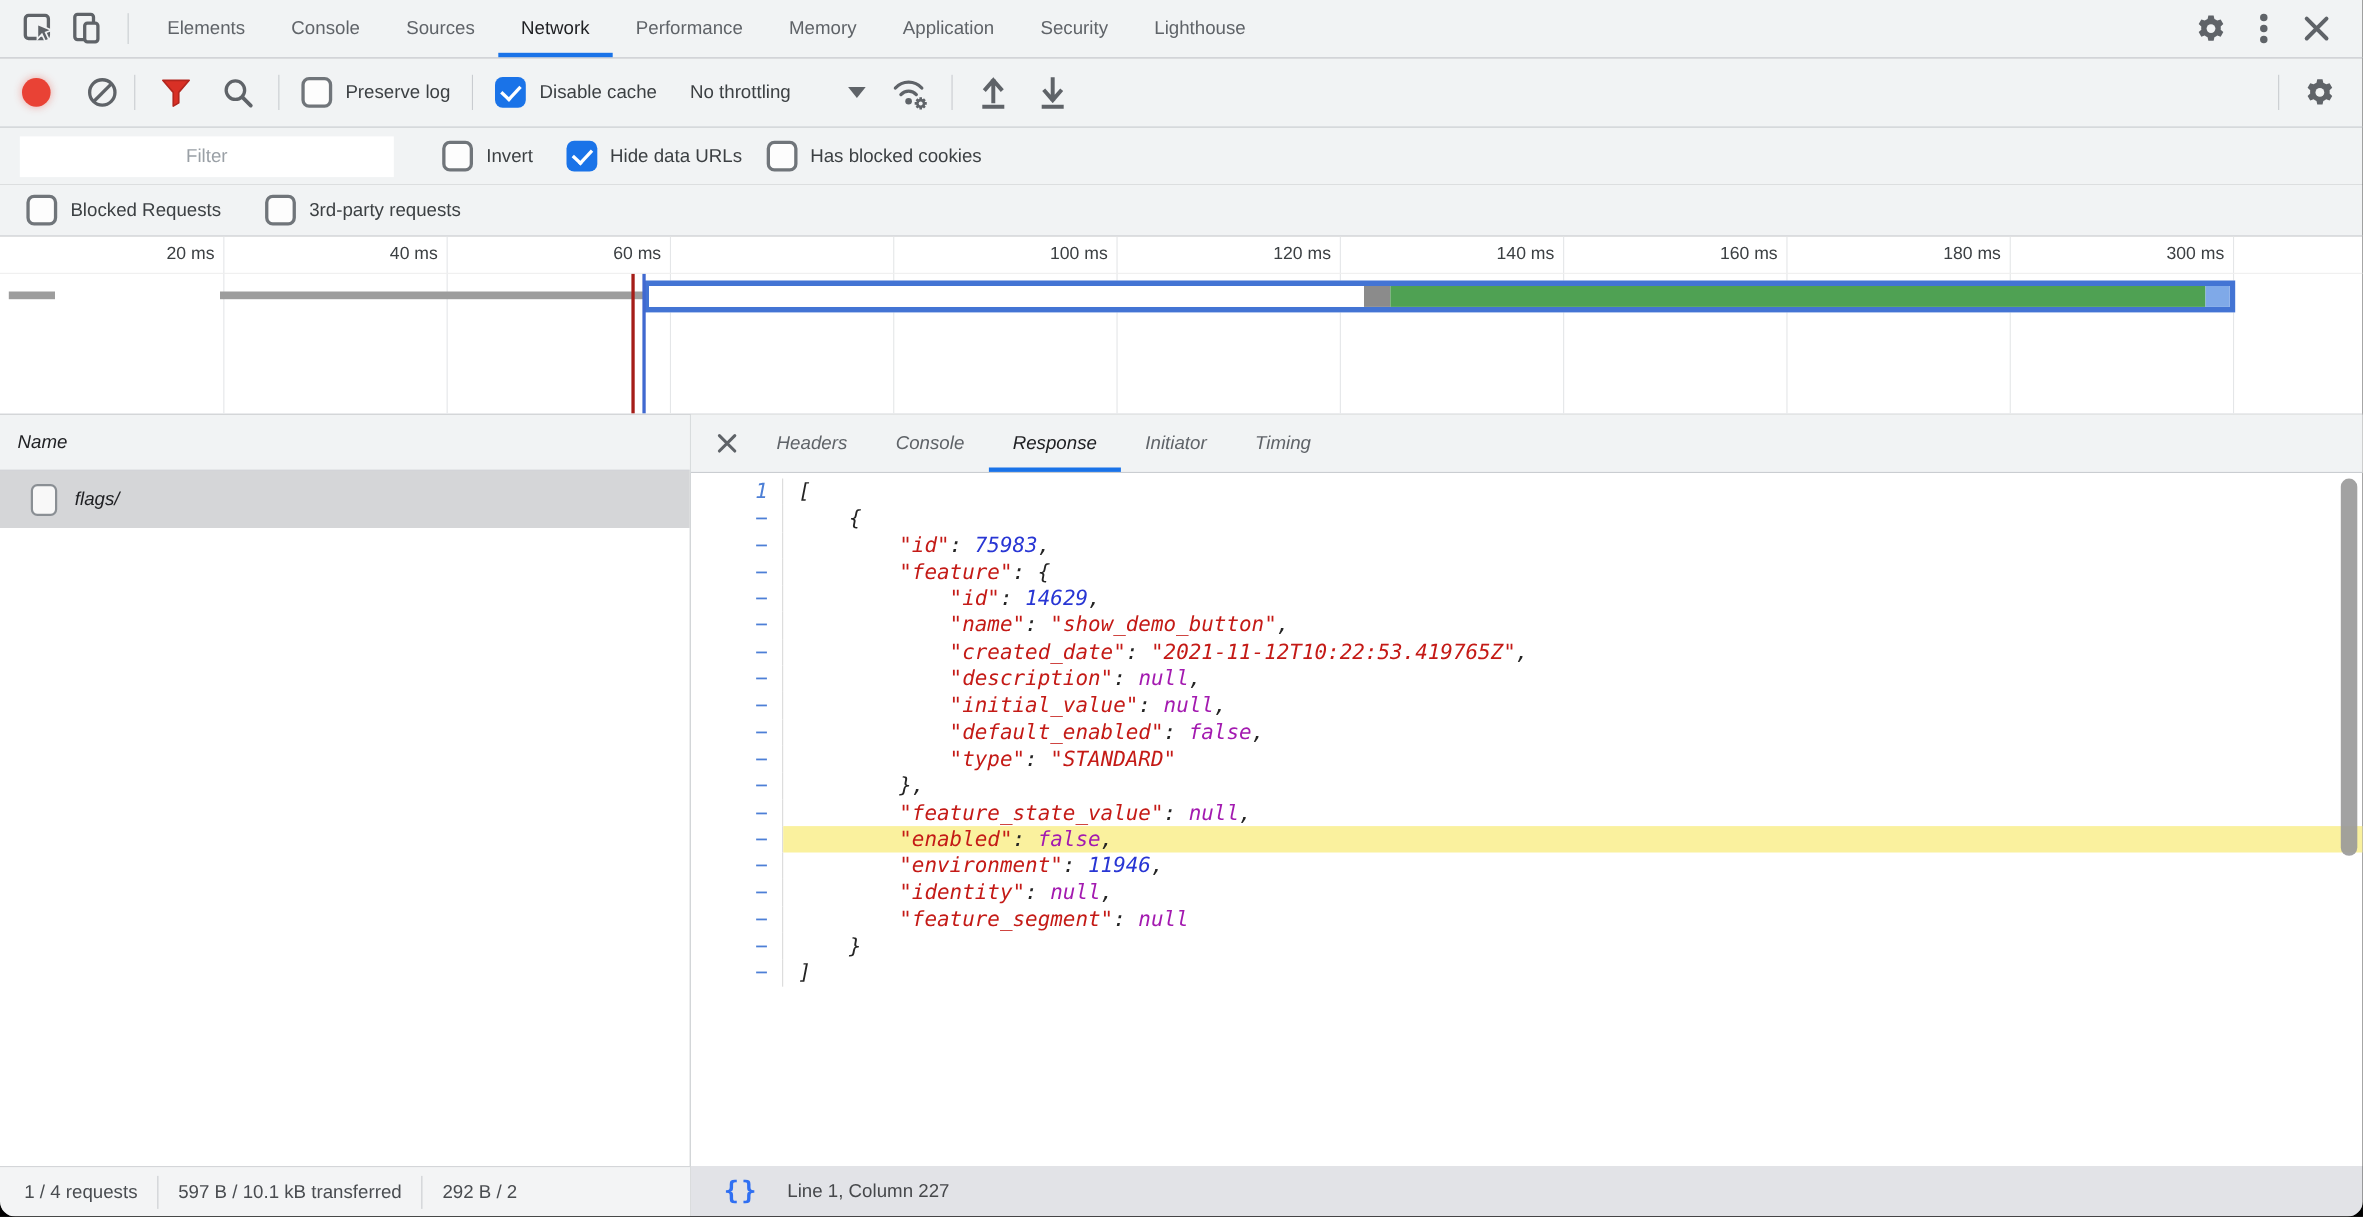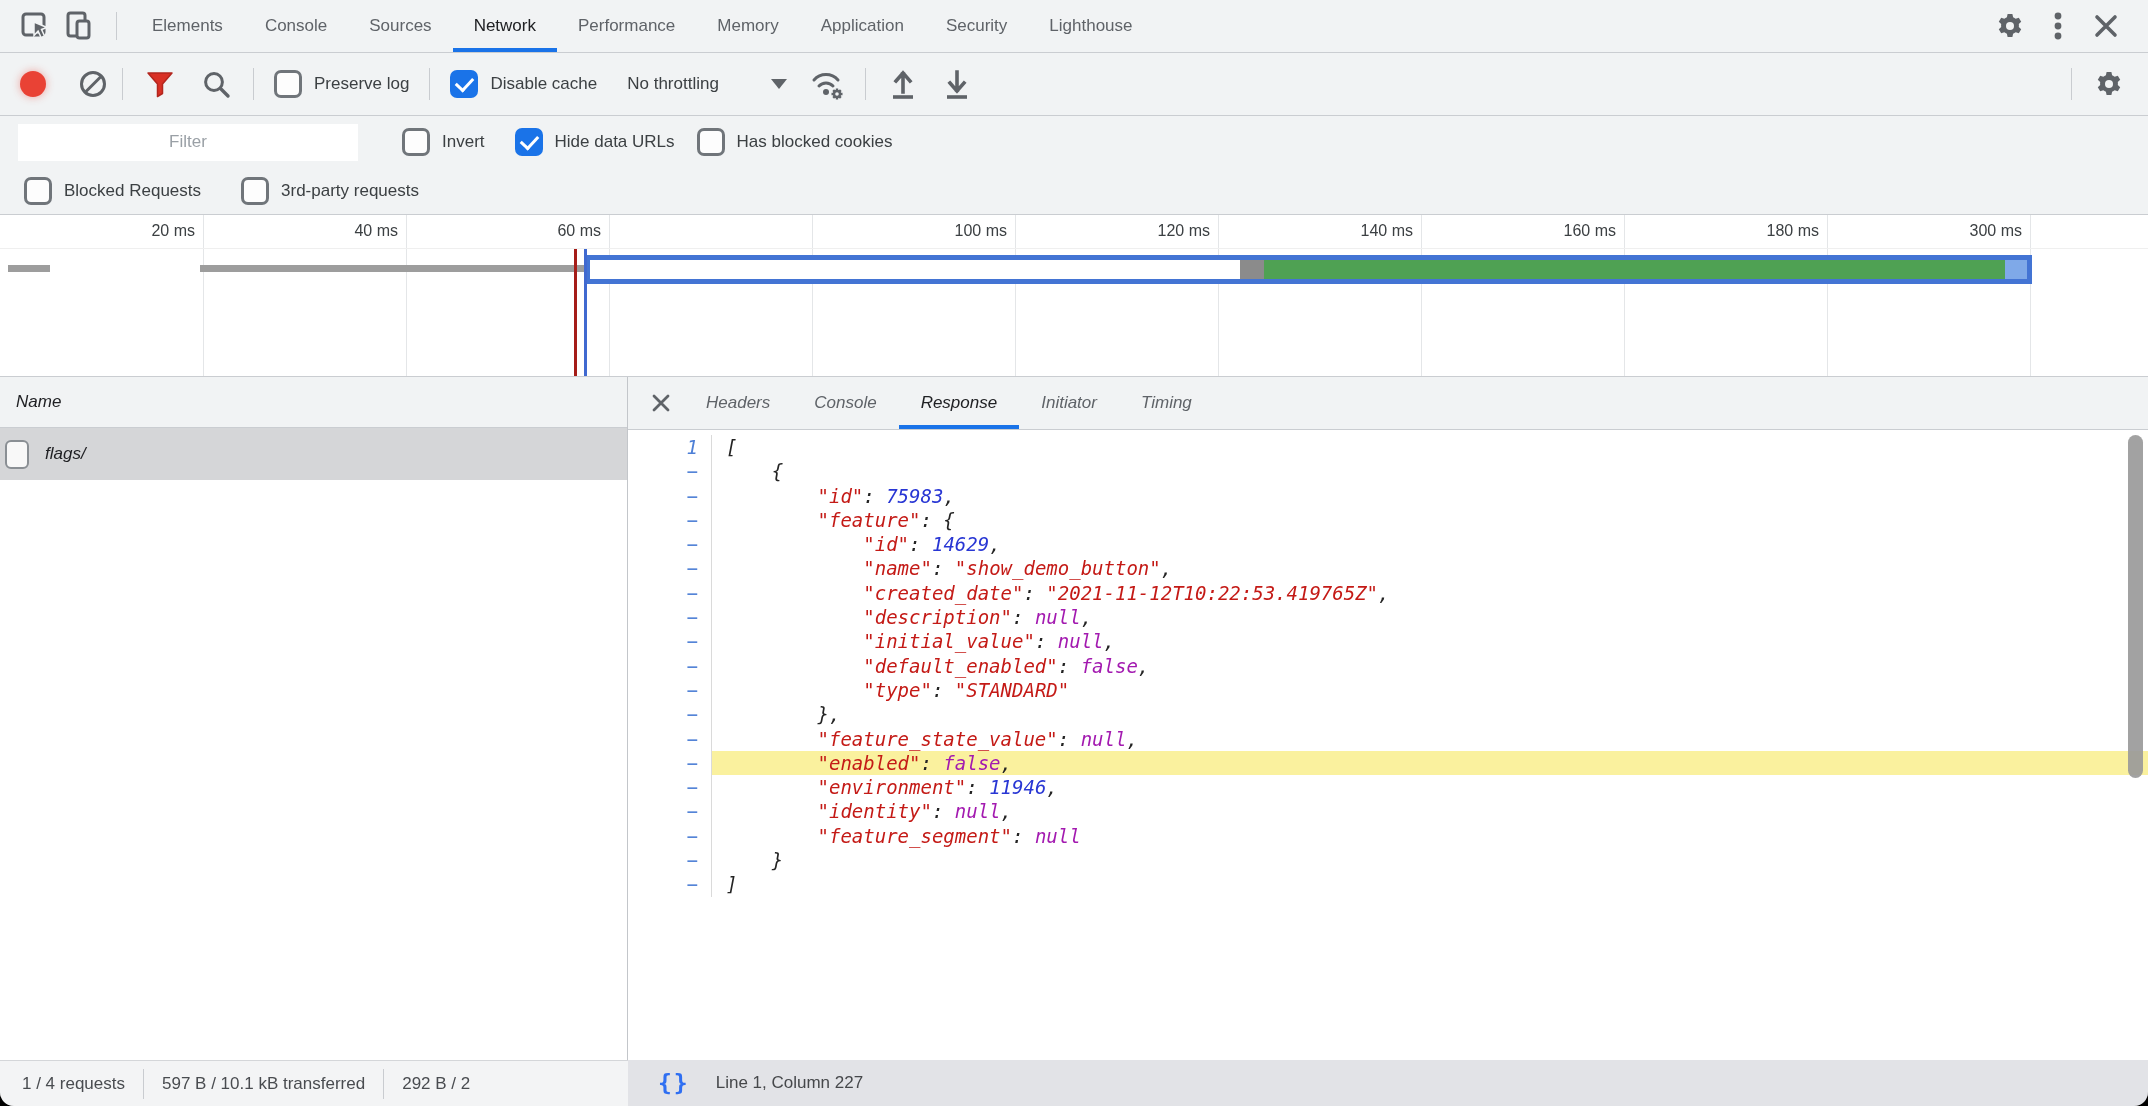--- a/index.html
+++ b/index.html
@@ -59,21 +59,21 @@
   .seg-dl { flex:1; background:#4fa153; }
   .seg-tip { width:22px; background:#7fa9e8; }
   .event-line { position:absolute; top:34px; bottom:0; width:3px; }
   .event-line.red { left:574px; background:#a51d18; }
   .event-line.blue { left:584px; background:#4069d0; }
 
   
   .main { flex:1; display:flex; min-height:0;font-style:italic; }
   .req-pane { width:628px; flex:none; border-right:1px solid #c3c6ca; display:flex; flex-direction:column; background:#fff; }
   .req-header { height:51px; background:#f1f3f4; border-bottom:1px solid #cacdd1; display:flex; align-items:center; padding-left:16px; color:#202124; }
-  .req-row { height:52px; display:flex; align-items:center; padding-left:5px; background:#d5d6d8; cursor:pointer; color:#202124; }
+  .req-row { height:52px; display:flex; align-items:center; padding-left:28px; background:#d5d6d8; cursor:pointer; color:#202124; }
   .doc-icon { width:24px; height:29px; border:2.5px solid #8a8f94; border-radius:6px; margin-right:16px; background:#f8f8f8; }
 
   .detail-pane { flex:1; display:flex; flex-direction:column; min-width:0; background:#fff; position:relative; }
   .detail-tabbar { height:53px; flex:none; background:#f1f3f4; border-bottom:1px solid #cacdd1; display:flex; align-items:stretch; padding-left:10px; }
   .close-x { width:46px; display:flex; align-items:center; justify-content:center; cursor:pointer; }
   .close-x svg, .right-icons svg { display:block; }
   .detail-tabbar .tab { padding:0 22px; }
 
   
   .code-area { flex:1; overflow:hidden; padding-top:5px; font-family:"DejaVu Sans Mono", monospace; font-size:19px; }

